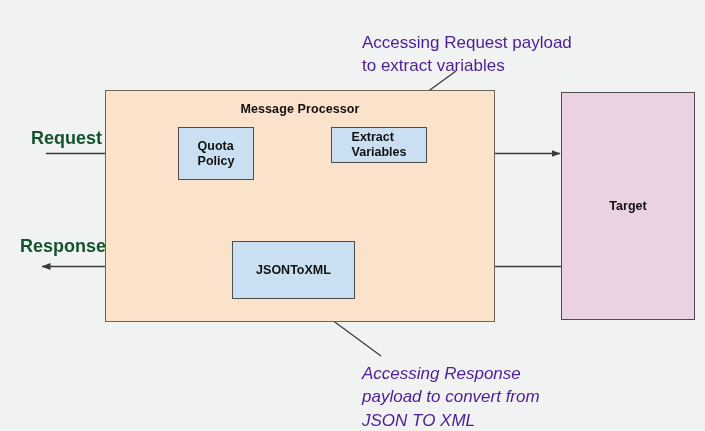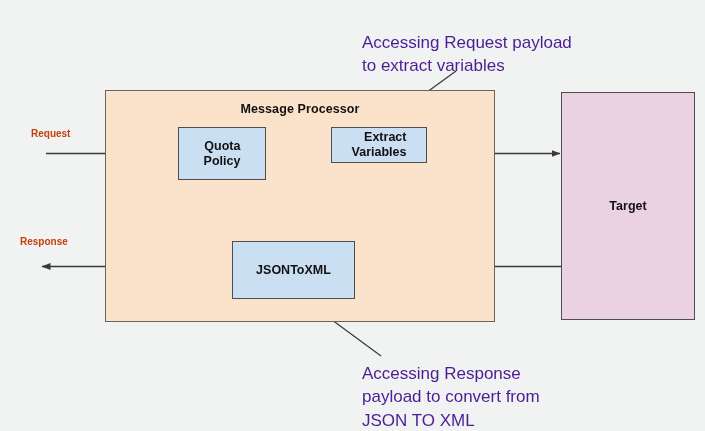--- a/index.html
+++ b/index.html
@@ -24,21 +24,21 @@
     top: 0;
     width: 705px;
     height: 431px;
   }
   .node {
     position: absolute;
     box-sizing: border-box;
     display: flex;
     align-items: center;
     justify-content: center;
-    text-align: right;
+    text-align: left;
     line-height: 1.18;
   }
   .container-node {
     left: 105px;
     top: 90px;
     width: 390px;
     height: 232px;
     background: #fbe2ca;
     border: 1.4px solid #6b6259;
     align-items: flex-start;
@@ -54,21 +54,21 @@
   .policy-node {
     background: #cbdff2;
     border: 1.4px solid #4d4d4d;
     font-size: 12.5px;
     font-weight: bold;
     color: #111111;
   }
   #quota-policy-node {
     left: 178px;
     top: 127px;
-    width: 88px;
+    width: 76px;
     height: 53px;
   }
   #extract-variables-node {
     left: 331px;
     top: 127px;
     width: 96px;
     height: 36px;
   }
   #jsontoxml-node {
     left: 232px;
@@ -82,36 +82,36 @@
     width: 134px;
     height: 228px;
     background: #ebd2e2;
     border: 1.4px solid #4d4d4d;
     font-size: 12.5px;
     font-weight: bold;
     color: #111111;
   }
   .edge-label {
     position: absolute;
-    font-size: 10px;
+    font-size: 18px;
     font-weight: bold;
-    color: #c2410c;
+    color: #14532d;
     white-space: nowrap;
   }
   #request-label { left: 31px; top: 128px; }
   #response-label { left: 20px; top: 236px; }
   .annotation {
     position: absolute;
     font-size: 17px;
     color: #4c1d95;
     line-height: 1.38;
     white-space: nowrap;
   }
   #request-annotation { left: 362px; top: 31px; }
-  #response-annotation { left: 362px; top: 362px; }
+  #response-annotation { left: 362px; top: 362px; font-style: italic; }
 </style>
 </head>
 <body>
 
 <div id="canvas">
 
   <svg class="layer" viewBox="0 0 705 431">
     <defs>
       <marker id="arrow-right" markerWidth="9" markerHeight="7" refX="8.5" refY="3.5" orient="auto" markerUnits="userSpaceOnUse">
         <path d="M0,0 L9,3.5 L0,7 z" fill="#3a3a3a"></path>

